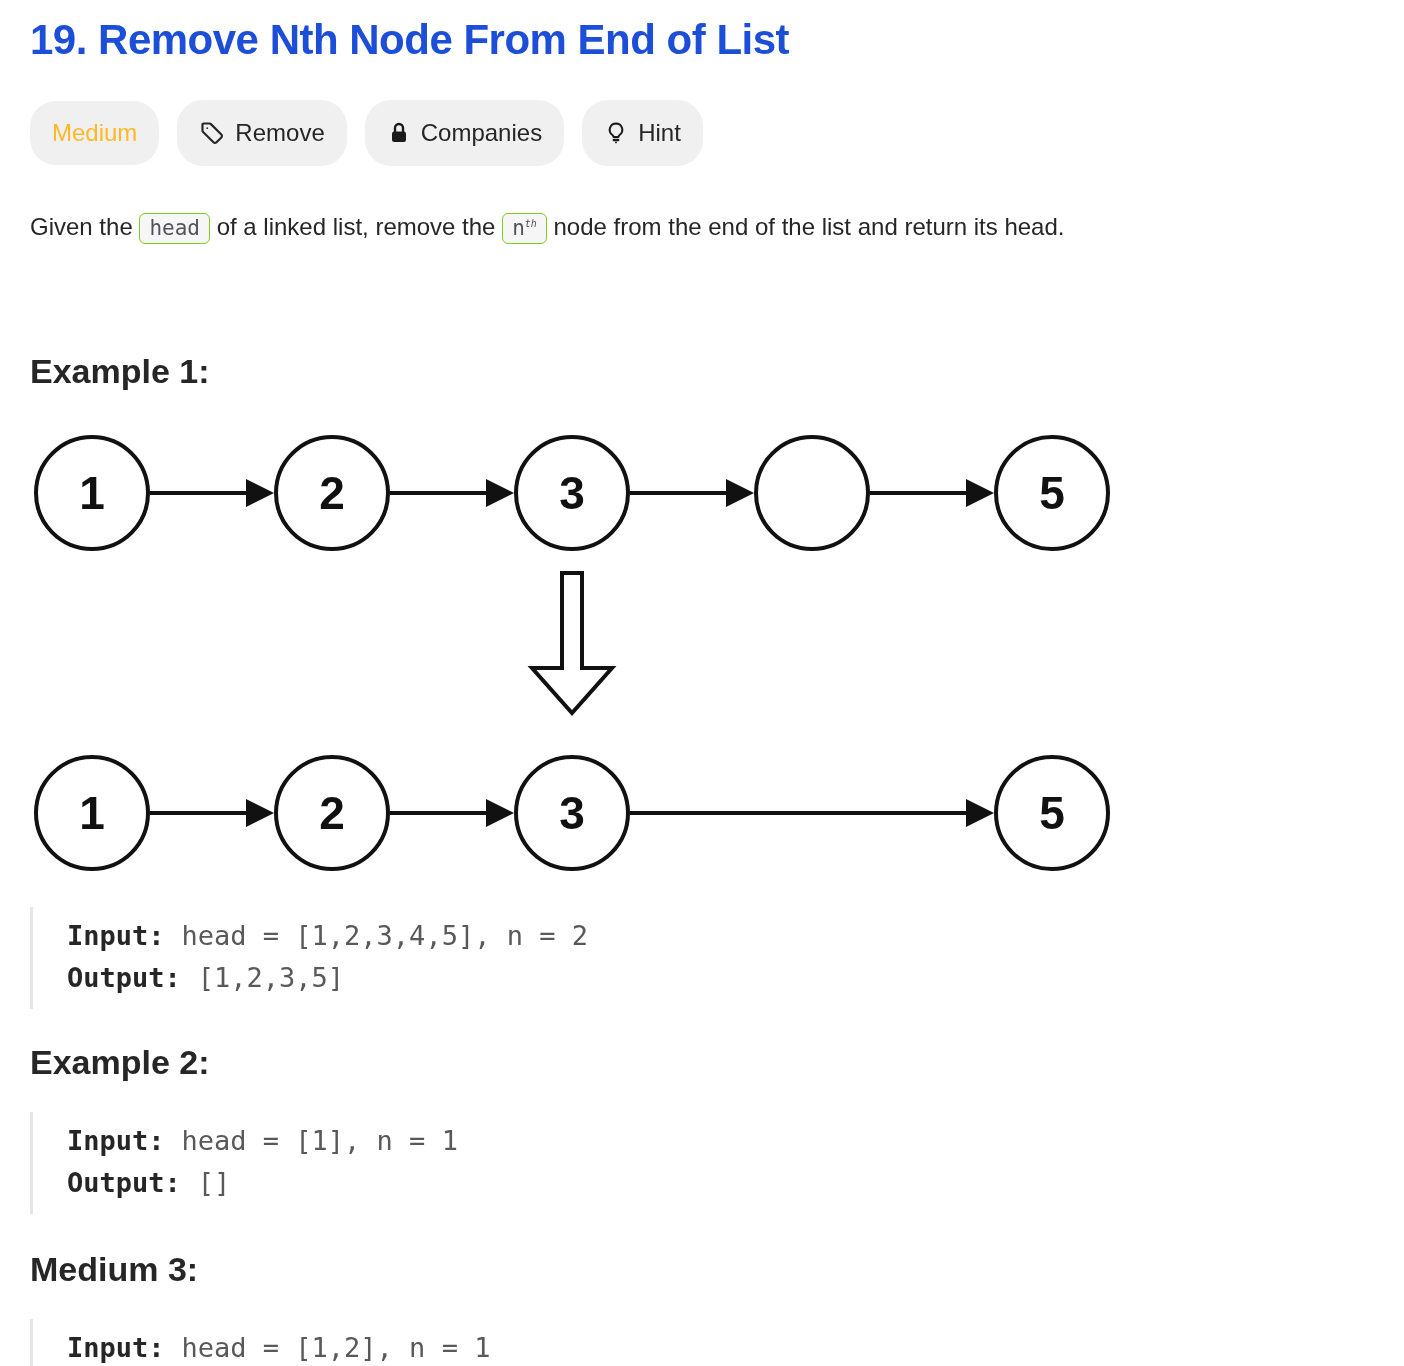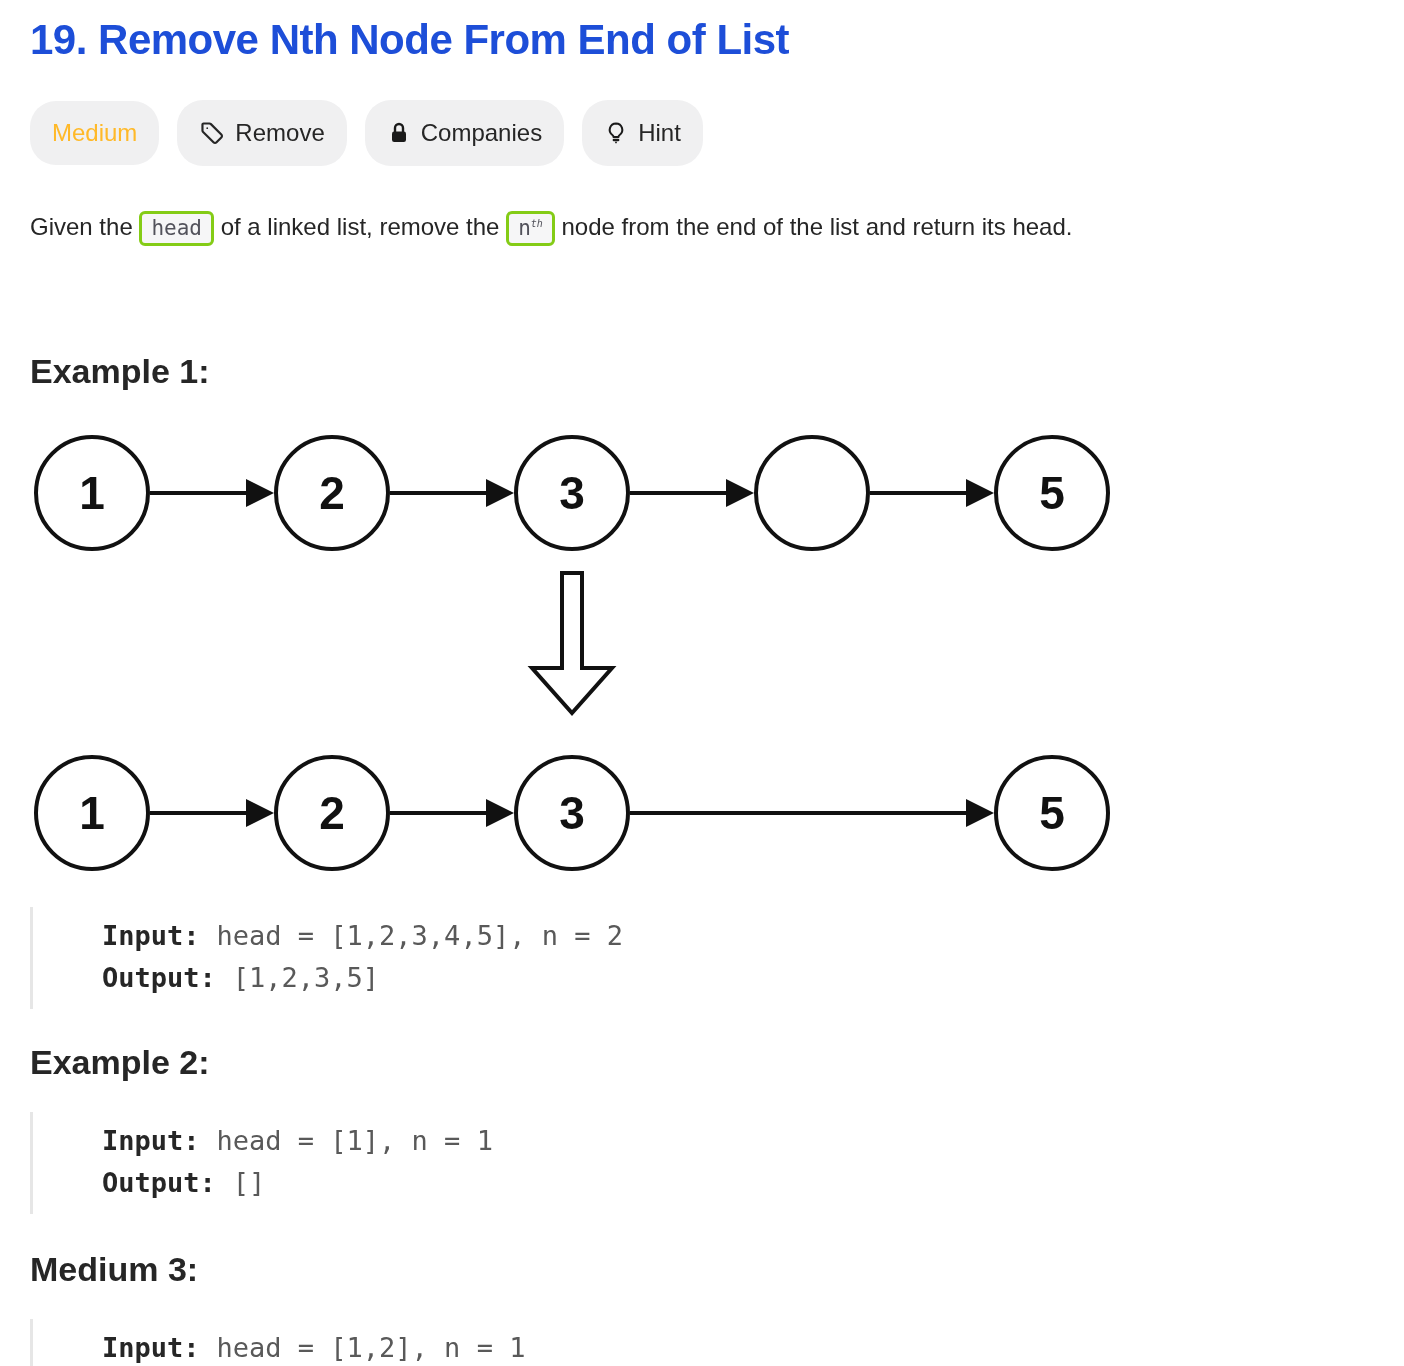--- a/index.html
+++ b/index.html
@@ -50,21 +50,21 @@
     margin-top: 42px;
     font-size: 24px;
     line-height: 1.6;
     color: #262626;
   }
   .inline-code {
     font-family: "DejaVu Sans Mono", monospace;
     font-size: 21px;
     color: #52525b;
     background: #f6f6f7;
-    border: 3px solid #84cc16;
+    border: 1px solid #84cc16;
     border-radius: 6px;
     padding: 2px 9px 3px 9px;
     white-space: nowrap;
   }
   .inline-code sup { font-size: 10px; font-style: italic; }
 
   
   .example-heading {
     font-size: 34px;
     font-weight: 700;
@@ -93,21 +93,21 @@
   .code-block {
     border-left: 3px solid #e6e6e6;
     padding: 8px 0 10px 34px;
     font-family: "DejaVu Sans Mono", monospace;
     font-size: 27px;
     color: #595959;
   }
   .cb-1 { margin-top: 26px; }
   .cb-2 { margin-top: 30px; }
   .cb-3 { margin-top: 30px; }
-  .code-line { line-height: 42px; white-space: pre; margin-left: 35px; }
+  .code-line { line-height: 42px; white-space: pre; }
   .code-line .label { font-weight: 700; color: #262626; }
   .code-line .value { margin-left: 17px; }
 </style>
 </head>
 <body>
 
 <div class="page">
 
   <h1 class="title">19. Remove Nth Node From End of List</h1>
 

